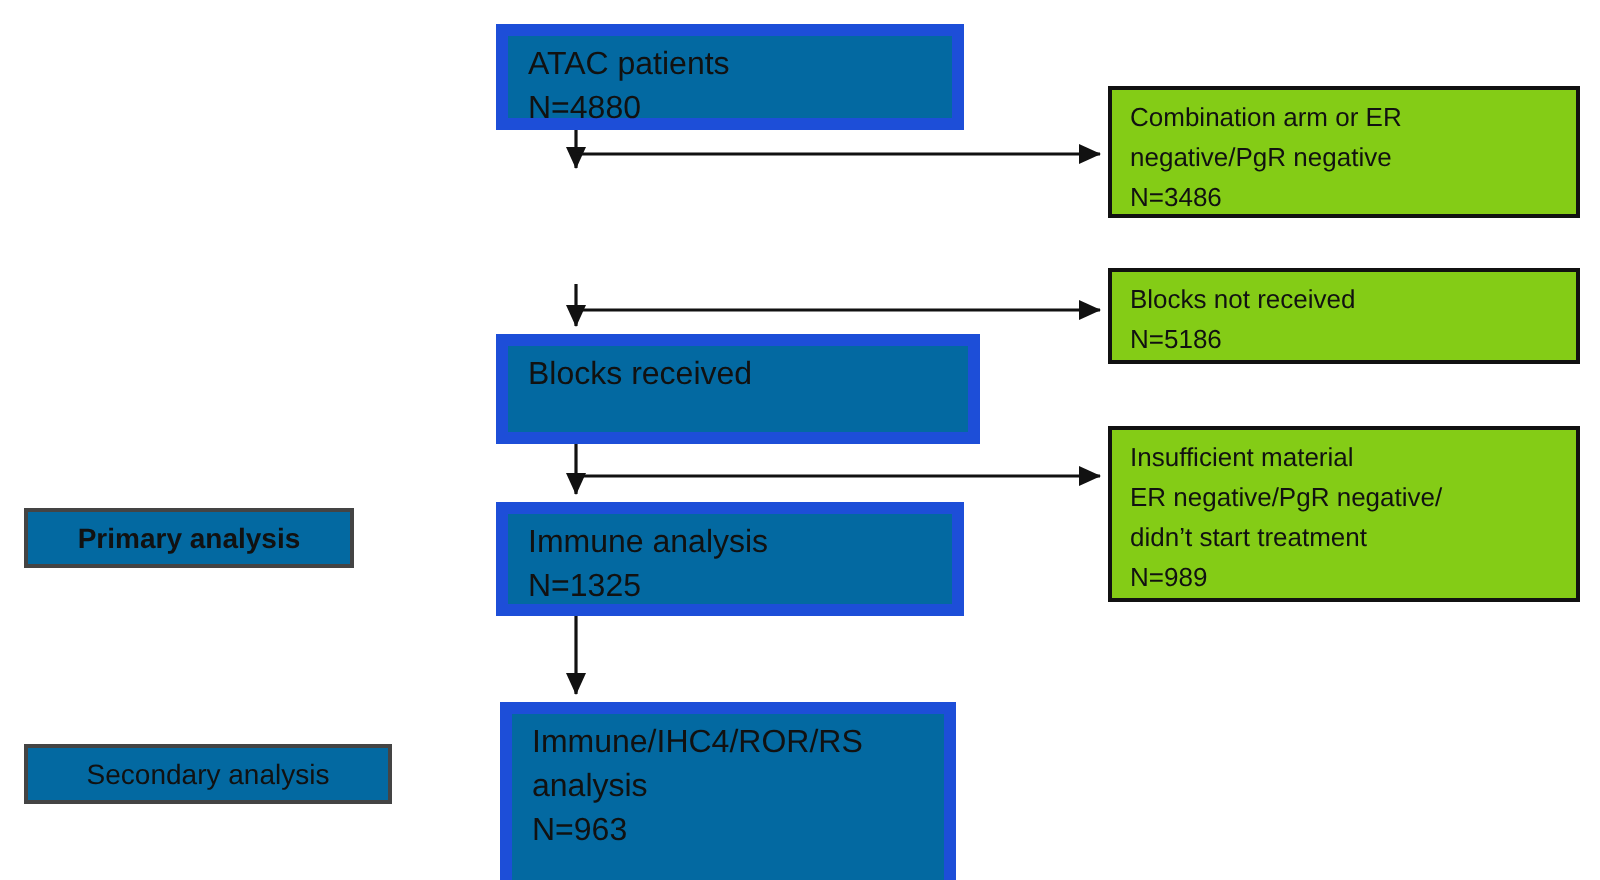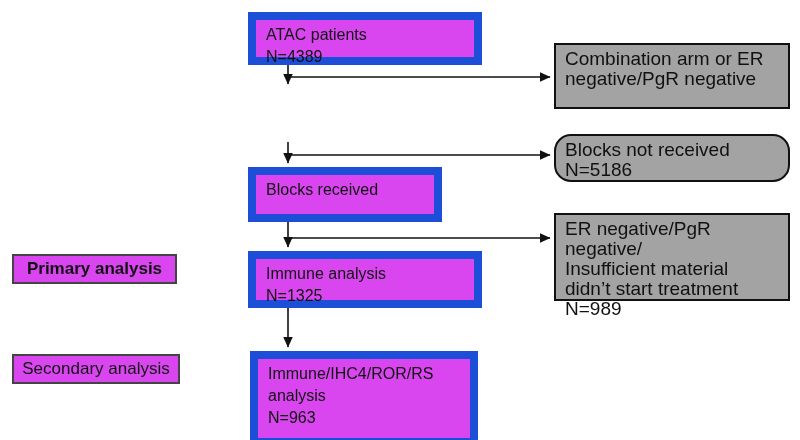--- a/index.html
+++ b/index.html
@@ -6,61 +6,61 @@
   #canvas{
     position:relative;
     width:800px;height:440px;
     background:#ffffff;
     font-family:"Liberation Sans", sans-serif;
     color:#111111;
     overflow:hidden;
   }
   .box{
     position:absolute;
-    background:#d946ef;
-    border:8px solid #1d4ed8;
+    background:#0369a1;
+    border:6px solid #1d4ed8;
     box-sizing:border-box;
     font-size:16px;
     line-height:22px;
     padding:4px 10px;
   }
   .box.bold{font-weight:normal;}
   .sidebox{
     position:absolute;
-    background:#a3a3a3;
+    background:#84cc16;
     border:2px solid #111111;
     box-sizing:border-box;
-    font-size:19px;
+    font-size:13px;
     line-height:20px;
     padding:4px 9px;
   }
   .sidelabel{
     position:absolute;
-    background:#d946ef;
+    background:#0369a1;
     border:2px solid #444444;
     box-sizing:border-box;
-    font-size:17px;
+    font-size:14px;
     line-height:26px;
     text-align:center;
     height:30px;
   }
   .sidelabel.bold{font-weight:bold;}
   
   .b1{left:248px;top:12px;width:234px;height:53px;}
   .b2{left:248px;top:88px;width:234px;height:54px;}
-  .b3{left:248px;top:167px;width:194px;height:55px;}
+  .b3{left:248px;top:167px;width:242px;height:55px;}
   .b4{left:248px;top:251px;width:234px;height:57px;}
   .b5{left:250px;top:351px;width:228px;height:95px;}
   
   .s1{left:554px;top:43px;width:236px;height:66px;}
-  .s2{left:554px;top:134px;width:236px;height:48px;border-radius:17px;}
+  .s2{left:554px;top:134px;width:236px;height:48px;}
   .s3{left:554px;top:213px;width:236px;height:88px;}
   
   .l1{left:12px;top:254px;width:165px;}
-  .l2{left:12px;top:354px;width:168px;}
+  .l2{left:12px;top:372px;width:184px;}
   svg.connectors{position:absolute;left:0;top:0;}
 </style>
 </head>
 <body>
 
 <div id="canvas">
 
   <svg class="connectors" width="800" height="440" viewBox="0 0 800 440">
     <defs>
       <marker id="ah" markerUnits="userSpaceOnUse" markerWidth="12" markerHeight="10" refX="10.5" refY="5" orient="auto">
@@ -73,21 +73,21 @@
     <line x1="288" y1="222" x2="288" y2="247" stroke="#111111" stroke-width="1.6" marker-end="url(#ah)"></line>
     <line x1="288" y1="308" x2="288" y2="347" stroke="#111111" stroke-width="1.6" marker-end="url(#ah)"></line>
 
     <line x1="288" y1="77" x2="550" y2="77" stroke="#111111" stroke-width="1.6" marker-end="url(#ah)"></line>
     <line x1="288" y1="155" x2="550" y2="155" stroke="#111111" stroke-width="1.6" marker-end="url(#ah)"></line>
     <line x1="288" y1="238" x2="550" y2="238" stroke="#111111" stroke-width="1.6" marker-end="url(#ah)"></line>
   </svg>
 
   <div class="box b1">
     <div>ATAC patients</div>
-    <div>N=4389</div>
+    <div>N=4880</div>
   </div>
 
 
   <div class="box b3">
     <div>Blocks received</div>
   </div>
 
   <div class="box b4 bold">
     <div>Immune analysis</div>
     <div>N=1325</div>
@@ -95,30 +95,31 @@
 
   <div class="box b5">
     <div>Immune/IHC4/ROR/RS</div>
     <div>analysis</div>
     <div>N=963</div>
   </div>
 
   <div class="sidebox s1">
     <div>Combination arm or ER</div>
     <div>negative/PgR negative</div>
+    <div>N=3486</div>
   </div>
 
   <div class="sidebox s2">
     <div>Blocks not received</div>
     <div>N=5186</div>
   </div>
 
   <div class="sidebox s3">
+    <div>Insufficient material</div>
     <div>ER negative/PgR negative/</div>
-    <div>Insufficient material</div>
     <div>didn’t start treatment</div>
     <div>N=989</div>
   </div>
 
   <div class="sidelabel l1 bold">Primary analysis</div>
   <div class="sidelabel l2">Secondary analysis</div>
 
 </div>
 
 </body></html>

